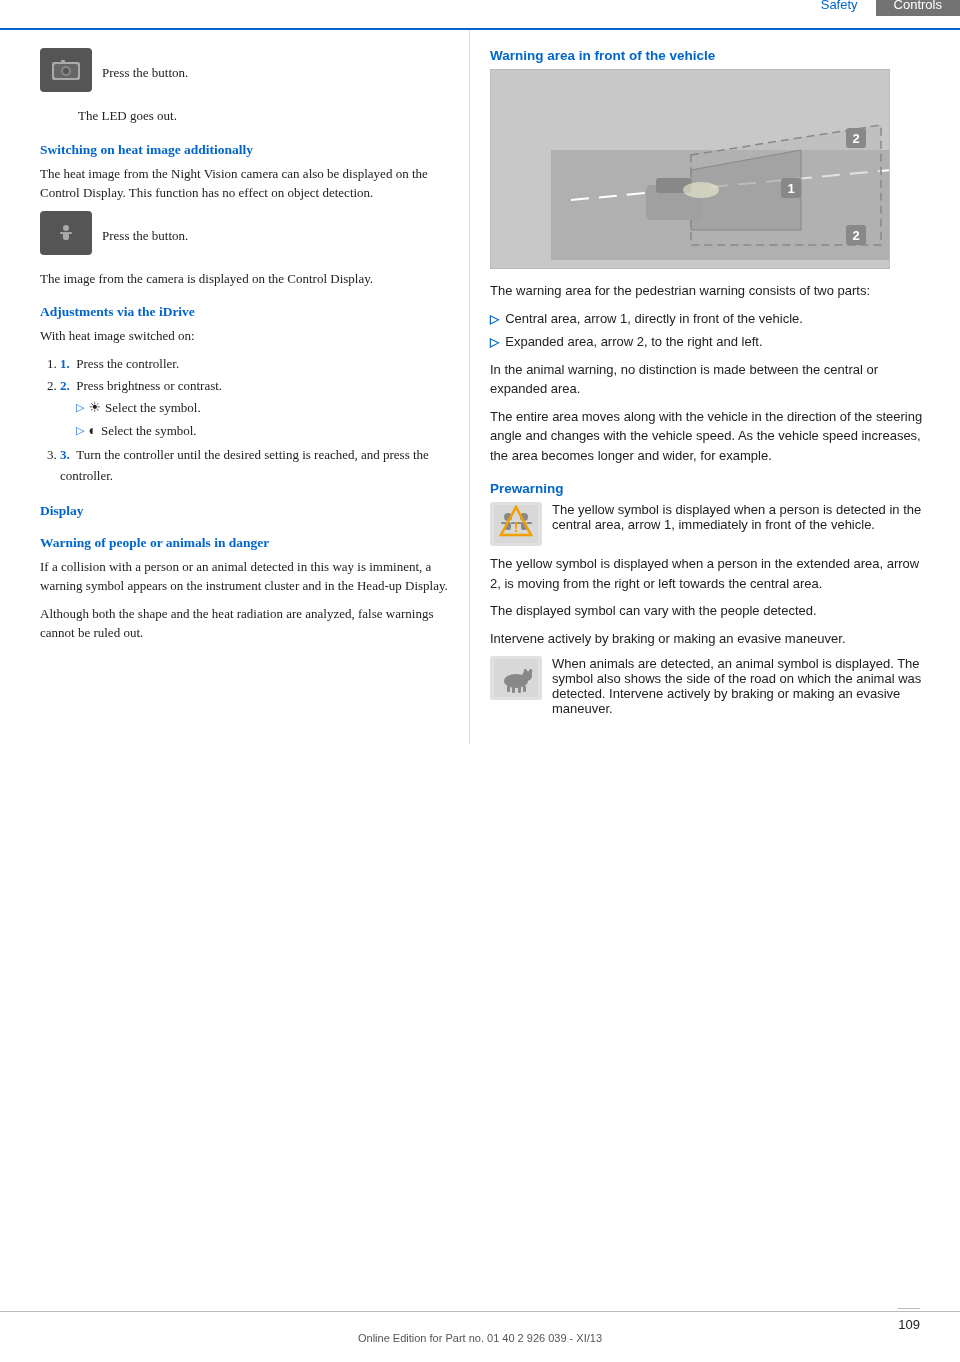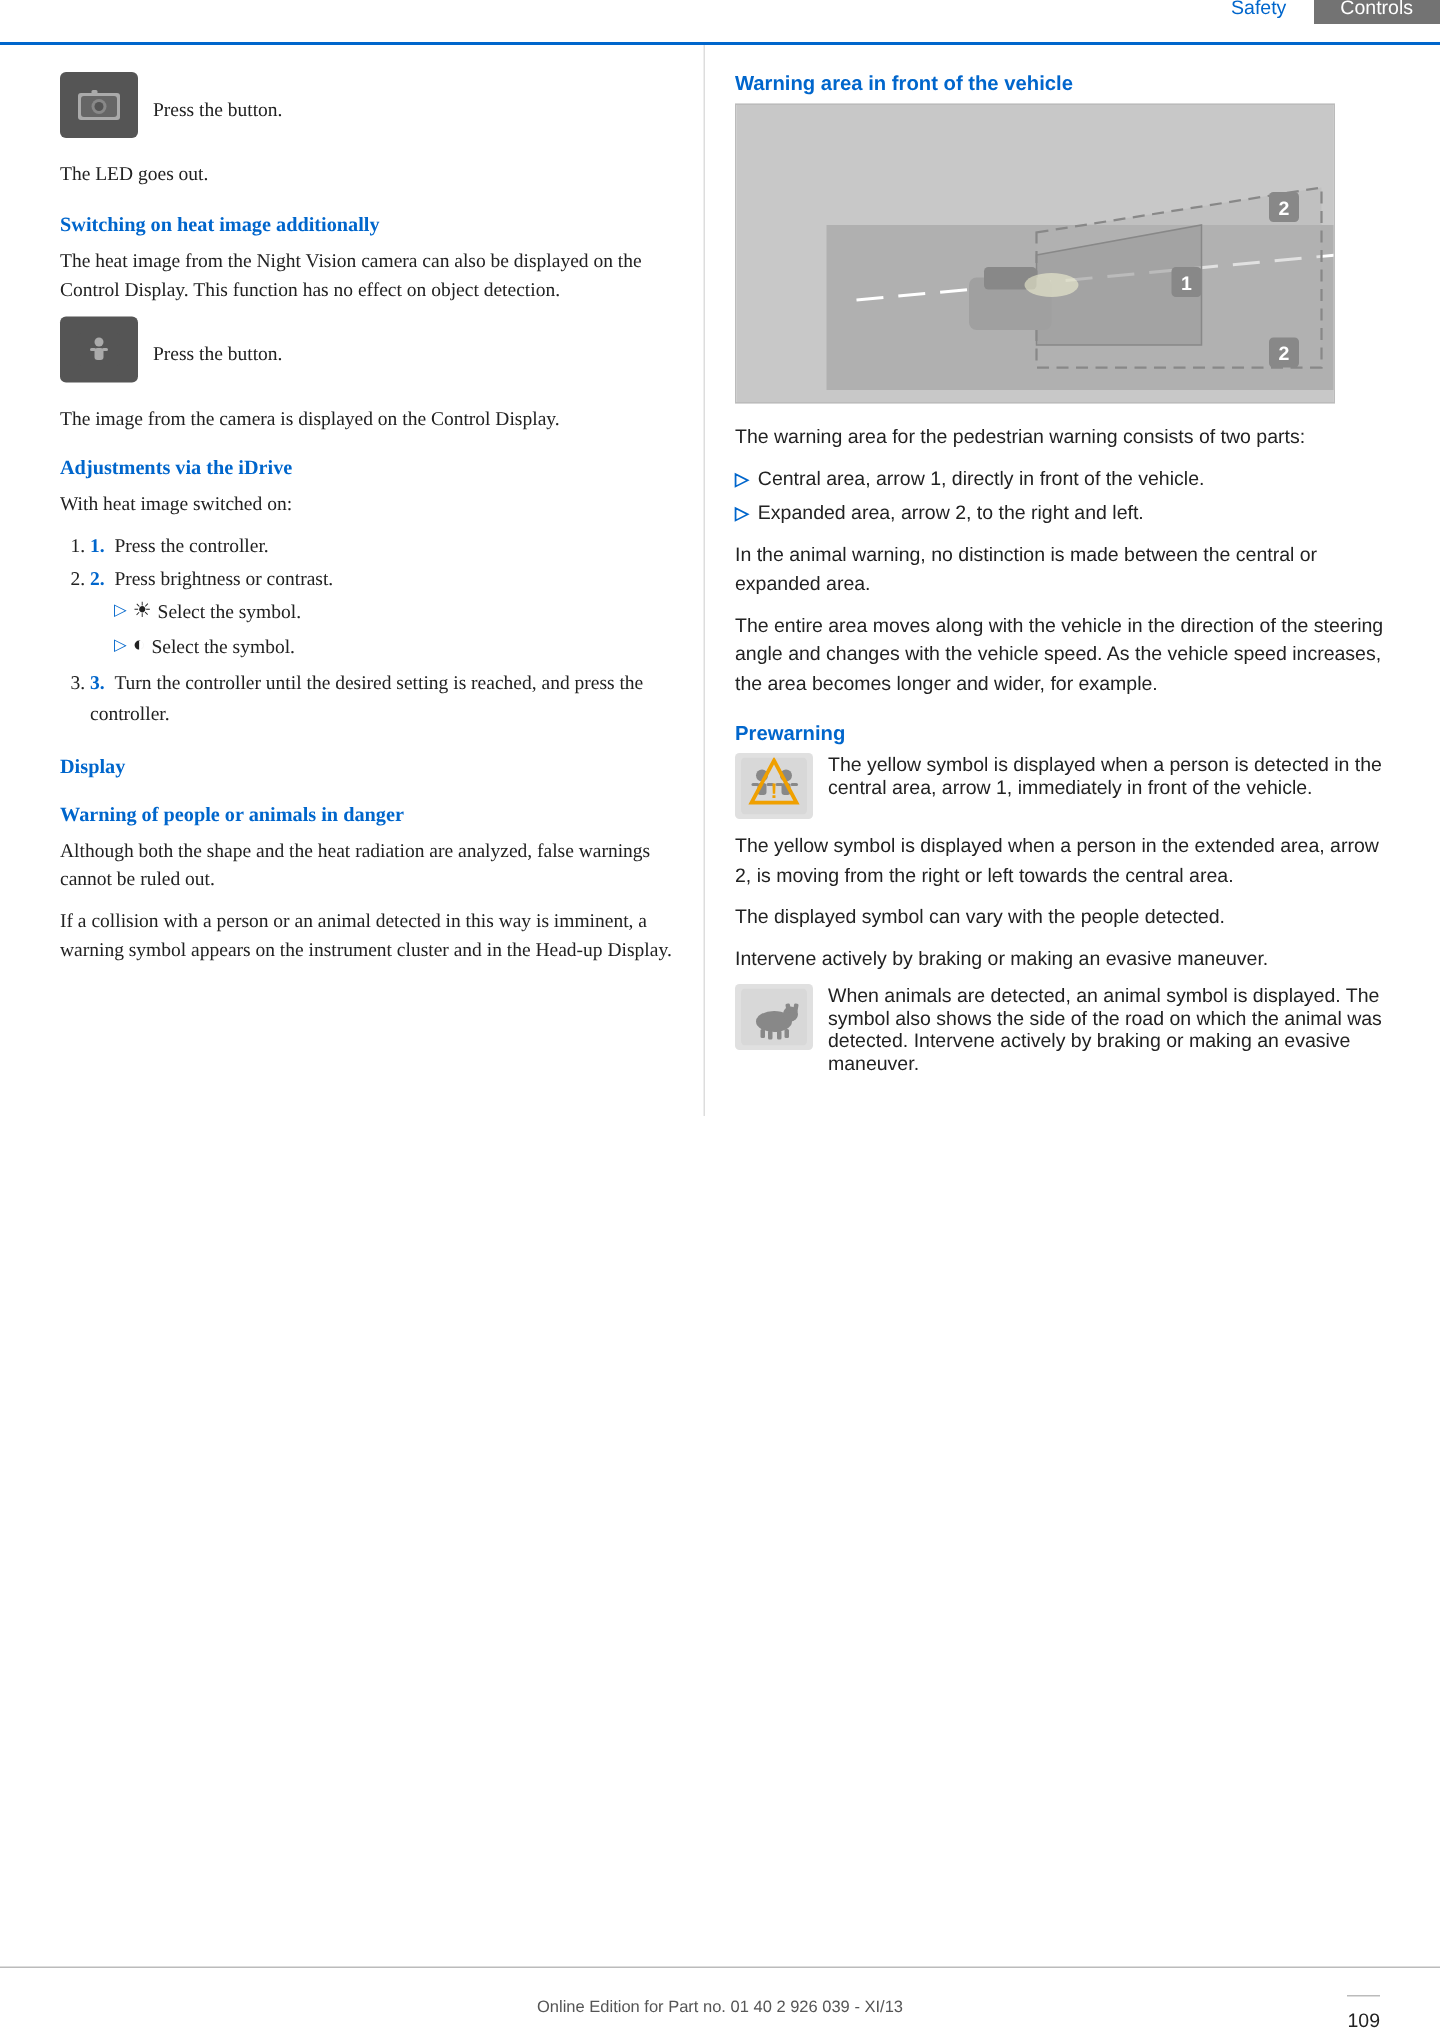--- a/index.html
+++ b/index.html
@@ -191,35 +191,36 @@
       left: 0;
       right: 0;
       text-align: center;
       font-size: 11px;
       color: #555;
       border-top: 1px solid #bbb;
       padding-top: 20px;
     }
     .page-num {
       position: absolute;
-      bottom: 8px;
+      bottom: 30px;
       right: 40px;
       font-size: 13px;
       color: #222;
       border-top: 1px solid #bbb;
       padding-top: 8px;
     }
 
     .blue-num {
       color: #0066cc;
       font-weight: bold;
     }
 
     .led-text {
       margin-bottom: 12px;
+      margin-left: 38px;
     }
   </style>
 </head>
 <body>
 
 <div class="header">
   <div class="header-tabs">
     <div class="header-tab">Safety</div>
     <div class="header-tab active">Controls</div>
   </div>
@@ -284,22 +285,22 @@
             <span>Select the symbol.</span>
           </li>
         </ul>
       </li>
       <li><span class="blue-num">3.</span>&nbsp;&nbsp;<span>Turn the controller until the desired setting is reached, and press the controller.</span></li>
     </ol>
 
     <div class="section-title">Display</div>
 
     <div class="section-title">Warning of people or animals in danger</div>
+    <p>If a collision with a person or an animal detected in this way is imminent, a warning symbol appears on the instrument cluster and in the Head-up Display.</p>
     <p>Although both the shape and the heat radiation are analyzed, false warnings cannot be ruled out.</p>
-    <p>If a collision with a person or an animal detected in this way is imminent, a warning symbol appears on the instrument cluster and in the Head-up Display.</p>
 
   </div>
 
   <div class="right-col">
 
     <div class="section-title">Warning area in front of the vehicle</div>
 
     <div class="warning-img">
       <svg width="400" height="200" viewBox="0 0 400 200">
 

